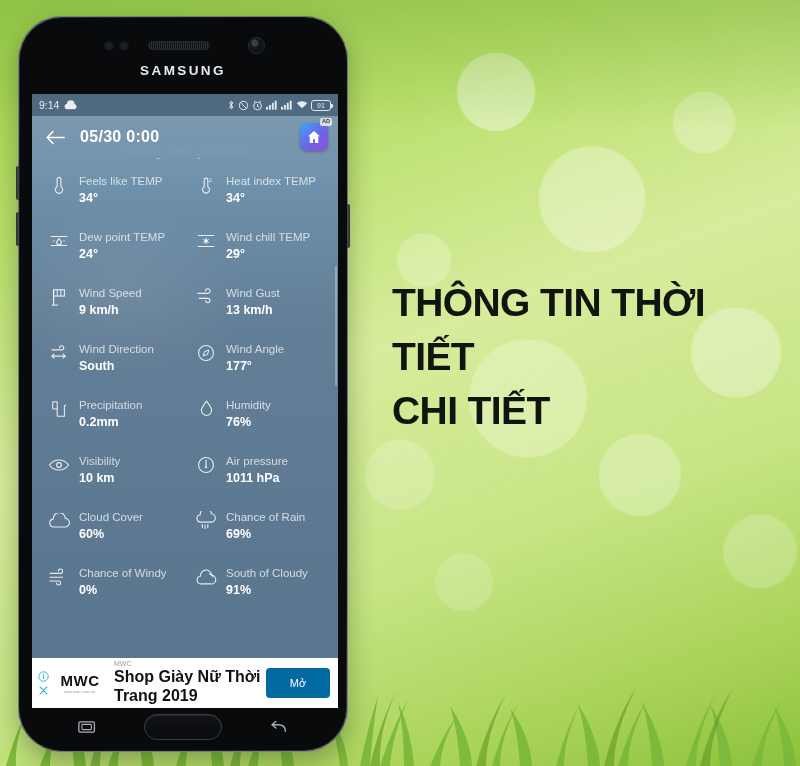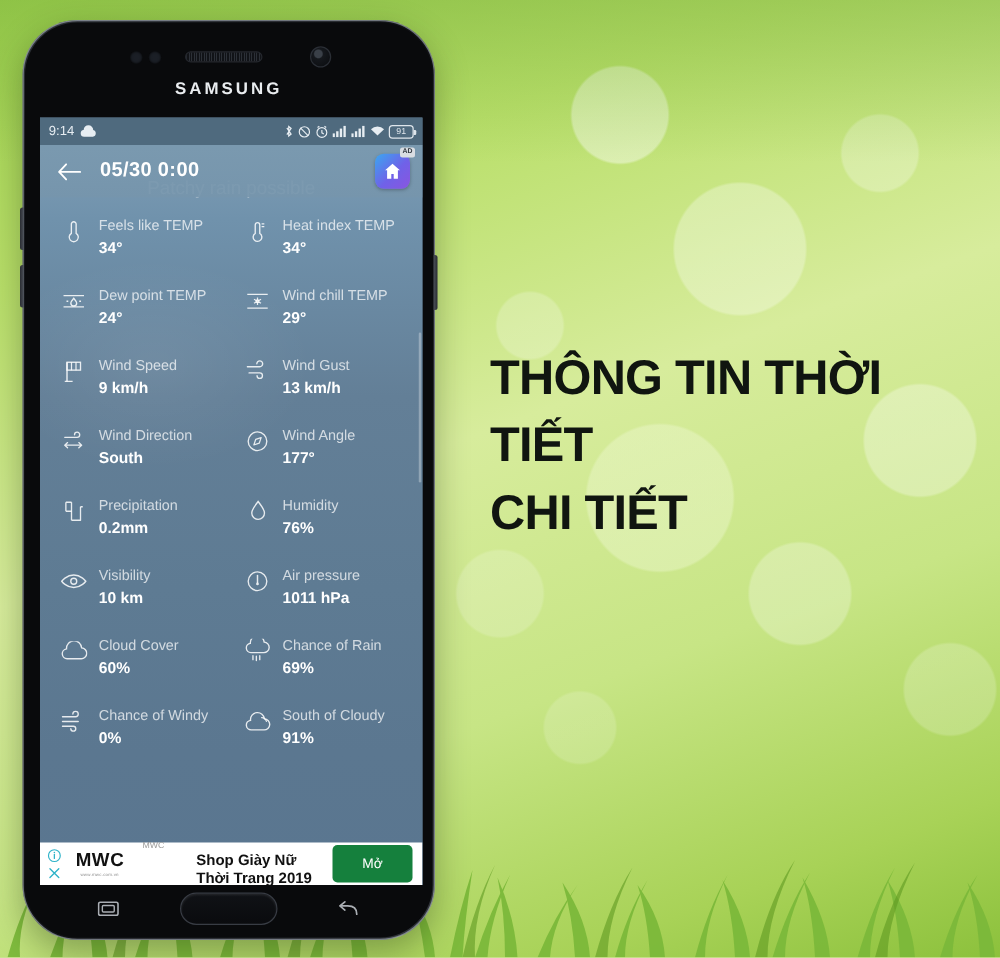--- a/index.html
+++ b/index.html
@@ -222,21 +222,21 @@
     position: absolute; right: 1px; top: 150px;
     width: 2px; height: 120px;
     background: rgba(255,255,255,0.30);
     border-radius: 2px;
     z-index: 5;
   }
 
   
   .ad-banner {
     position: absolute; left: 0; right: 0; bottom: 0;
-    height: 34px;
+    height: 50px;
     background: #ffffff;
     display: flex; align-items: center;
     padding: 12px 5px;
     z-index: 6;
   }
   .ad-controls {
     width: 13px; display: flex; flex-direction: column; align-items: center; gap: 3px;
     color: #2fb3c9;
   }
   .ad-logo {
@@ -246,26 +246,26 @@
   .ad-logo-mark {
     color: #111; font-size: 15px; font-weight: bold; letter-spacing: 0.5px; line-height: 1;
   }
   .ad-logo-url {
     color: #8b8b8b; font-size: 3.6px; letter-spacing: 0.2px; margin-top: 2px;
     transform: scale(0.98);
   }
   .ad-copy { flex: 1; margin-left: 6px; min-width: 0; }
   .ad-advertiser { color: #9a9a9a; font-size: 7px; line-height: 1.1; }
   .ad-title {
-    color: #111; font-size: 12px; font-weight: bold;
-    line-height: 1.18; margin-top: 1px; margin-left: 43px;
+    color: #111; font-size: 16px; font-weight: bold;
+    line-height: 1.18; margin-top: 1px;
   }
   .ad-cta {
     flex: 0 0 auto;
-    background: #15803d; color: #ffffff;
+    background: #0369a1; color: #ffffff;
     font-size: 11px;
     width: 64px; height: 30px;
     border-radius: 4px; border: none;
     display: flex; align-items: center; justify-content: center;
     margin-right: 3px;
   }
 
   
   .bezel-bottom {
     position: absolute; bottom: 0; left: 0; right: 0; height: 46px;

